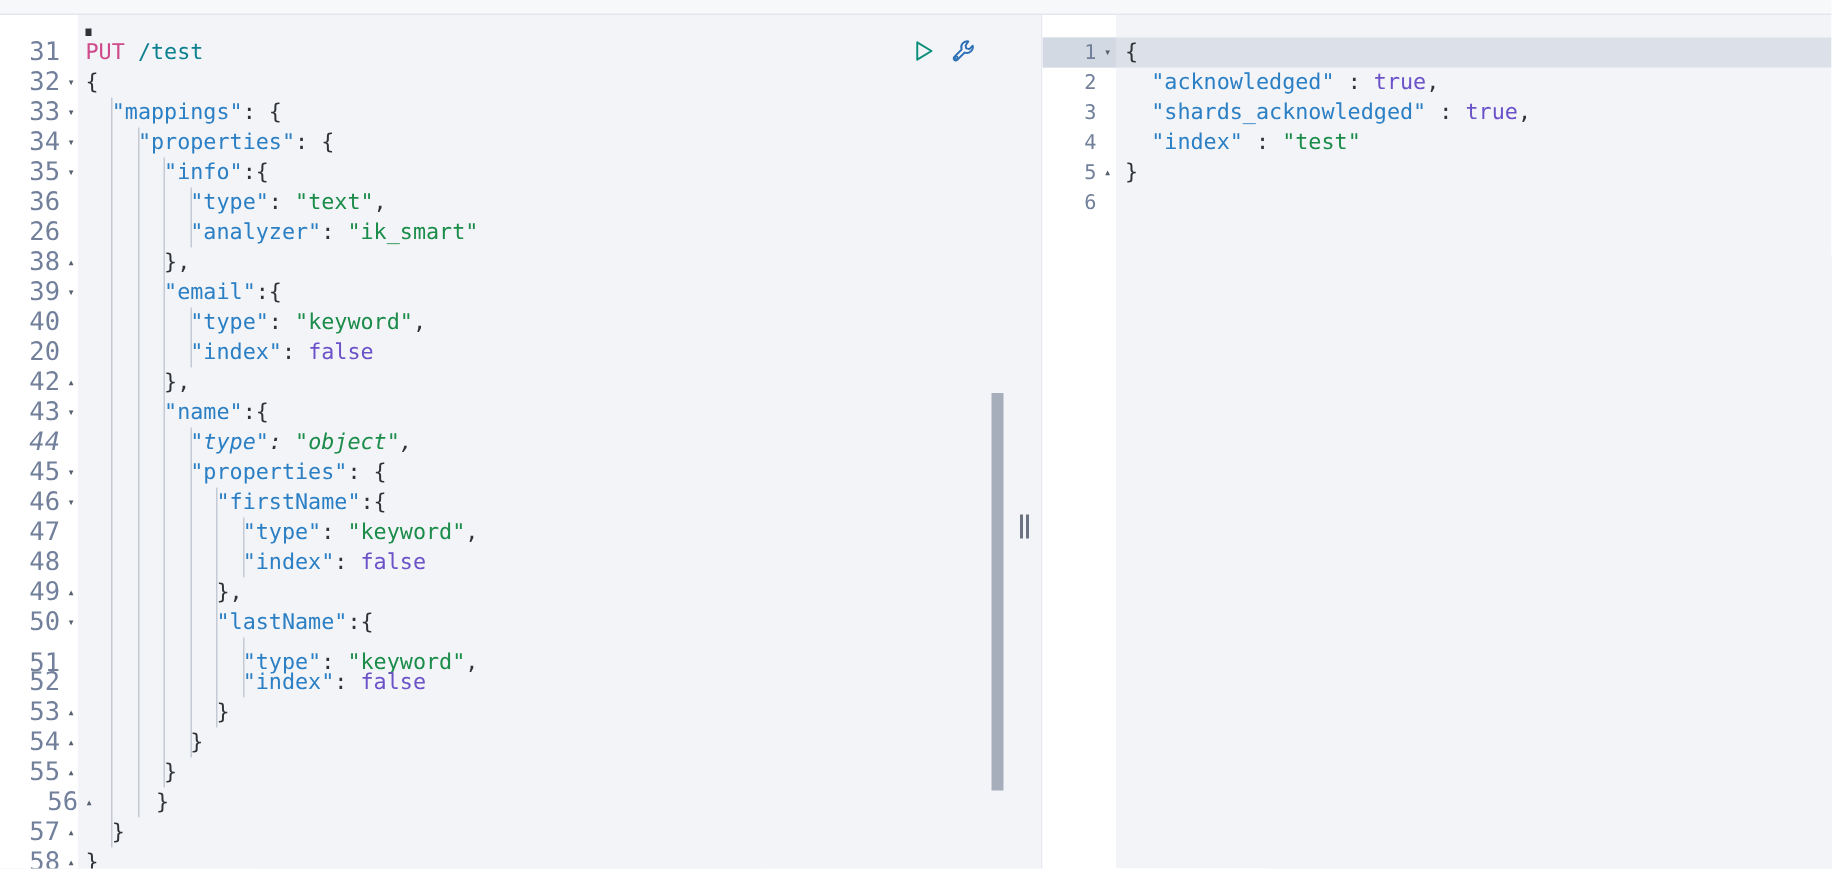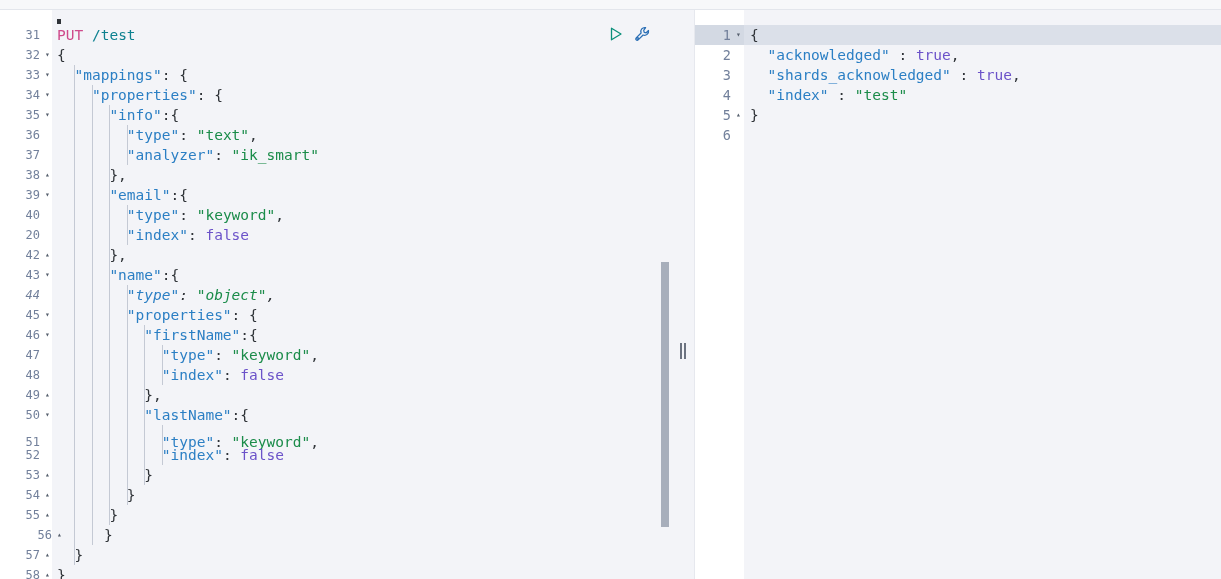--- a/index.html
+++ b/index.html
@@ -97,21 +97,21 @@
     line-height: 20px;
     font-size: 14.5px;
     white-space: pre;
   }
   .ln {
     position: absolute;
     left: 0;
     width: 40px;
     text-align: right;
     color: #72809b;
-    font-size: 12px;
+    font-size: 17px;
     font-family: "DejaVu Sans Mono", "Liberation Mono", monospace;
   }
   .fold {
     position: absolute;
     left: 43px;
     width: 9px;
     text-align: center;
     color: #57606e;
     font-size: 8px;
     line-height: 20px;
@@ -281,21 +281,21 @@
         <div class="indent-guide" style="left: 162px; top: 335px; height: 40px;"></div>
         <div class="indent-guide" style="left: 162px; top: 415px; height: 40px;"></div>
       </div>
     <div id="req-lines">
         <div class="line" style="position: absolute; left: 0px; top: 15px; width: 694px;"><span class="ln">31</span><span class="code-text" style="left: 57px;"><span class="t-method">PUT</span><span class="t-punct"> </span><span class="t-url">/test</span></span></div>
         <div class="line" style="position: absolute; left: 0px; top: 35px; width: 694px;"><span class="ln">32</span><span class="fold">▾</span><span class="code-text" style="left: 57px;"><span class="t-brace">{</span></span></div>
         <div class="line" style="position: absolute; left: 0px; top: 55px; width: 694px;"><span class="ln">33</span><span class="fold">▾</span><span class="code-text" style="left: 57px;"><span class="t-key">  "mappings"</span><span class="t-punct">: {</span></span></div>
         <div class="line" style="position: absolute; left: 0px; top: 75px; width: 694px;"><span class="ln">34</span><span class="fold">▾</span><span class="code-text" style="left: 57px;"><span class="t-key">    "properties"</span><span class="t-punct">: {</span></span></div>
         <div class="line" style="position: absolute; left: 0px; top: 95px; width: 694px;"><span class="ln">35</span><span class="fold">▾</span><span class="code-text" style="left: 57px;"><span class="t-key">      "info"</span><span class="t-punct">:{</span></span></div>
         <div class="line" style="position: absolute; left: 0px; top: 115px; width: 694px;"><span class="ln">36</span><span class="code-text" style="left: 57px;"><span class="t-key">        "type"</span><span class="t-punct">: </span><span class="t-string">"text"</span><span class="t-punct">,</span></span></div>
-        <div class="line" style="position: absolute; left: 0px; top: 135px; width: 694px;"><span class="ln">37</span><span class="code-text" style="left: 57px;"><span class="t-key">        "analyzer"</span><span class="t-punct">: </span><span class="t-string">"ik_smart"</span></span></div>
+        <div class="line" style="position: absolute; left: 0px; top: 135px; width: 694px;"><span class="ln">26</span><span class="code-text" style="left: 57px;"><span class="t-key">        "analyzer"</span><span class="t-punct">: </span><span class="t-string">"ik_smart"</span></span></div>
         <div class="line" style="position: absolute; left: 0px; top: 155px; width: 694px; padding-left: 36px;"><span class="ln">38</span><span class="fold">▴</span><span class="code-text" style="left: 57px;"><span class="t-punct">      },</span></span></div>
         <div class="line" style="position: absolute; left: 0px; top: 175px; width: 694px; padding-left: 44px;"><span class="ln">39</span><span class="fold">▾</span><span class="code-text" style="left: 57px;"><span class="t-key">      "email"</span><span class="t-punct">:{</span></span></div>
         <div class="line" style="position: absolute; left: 0px; top: 195px; width: 694px;"><span class="ln">40</span><span class="code-text" style="left: 57px;"><span class="t-key">        "type"</span><span class="t-punct">: </span><span class="t-string">"keyword"</span><span class="t-punct">,</span></span></div>
         <div class="line" style="position: absolute; left: 0px; top: 215px; width: 694px;"><span class="ln">20</span><span class="code-text" style="left: 57px;"><span class="t-key">        "index"</span><span class="t-punct">: </span><span class="t-bool">false</span></span></div>
         <div class="line" style="position: absolute; left: 0px; top: 235px; width: 694px;"><span class="ln">42</span><span class="fold">▴</span><span class="code-text" style="left: 57px;"><span class="t-punct">      },</span></span></div>
         <div class="line" style="position: absolute; left: 0px; top: 255px; width: 694px;"><span class="ln">43</span><span class="fold">▾</span><span class="code-text" style="left: 57px;"><span class="t-key">      "name"</span><span class="t-punct">:{</span></span></div>
         <div class="line" style="position: absolute; left: 0px; top: 275px; width: 694px; font-style: italic;"><span class="ln">44</span><span class="code-text" style="left: 57px;"><span class="t-key">        "type"</span><span class="t-punct">: </span><span class="t-string">"object"</span><span class="t-punct">,</span></span></div>
         <div class="line" style="position: absolute; left: 0px; top: 295px; width: 694px;"><span class="ln">45</span><span class="fold">▾</span><span class="code-text" style="left: 57px;"><span class="t-key">        "properties"</span><span class="t-punct">: {</span></span></div>
         <div class="line" style="position: absolute; left: 0px; top: 315px; width: 694px;"><span class="ln">46</span><span class="fold">▾</span><span class="code-text" style="left: 57px;"><span class="t-key">          "firstName"</span><span class="t-punct">:{</span></span></div>
         <div class="line" style="position: absolute; left: 0px; top: 335px; width: 694px;"><span class="ln">47</span><span class="code-text" style="left: 57px;"><span class="t-key">            "type"</span><span class="t-punct">: </span><span class="t-string">"keyword"</span><span class="t-punct">,</span></span></div>

